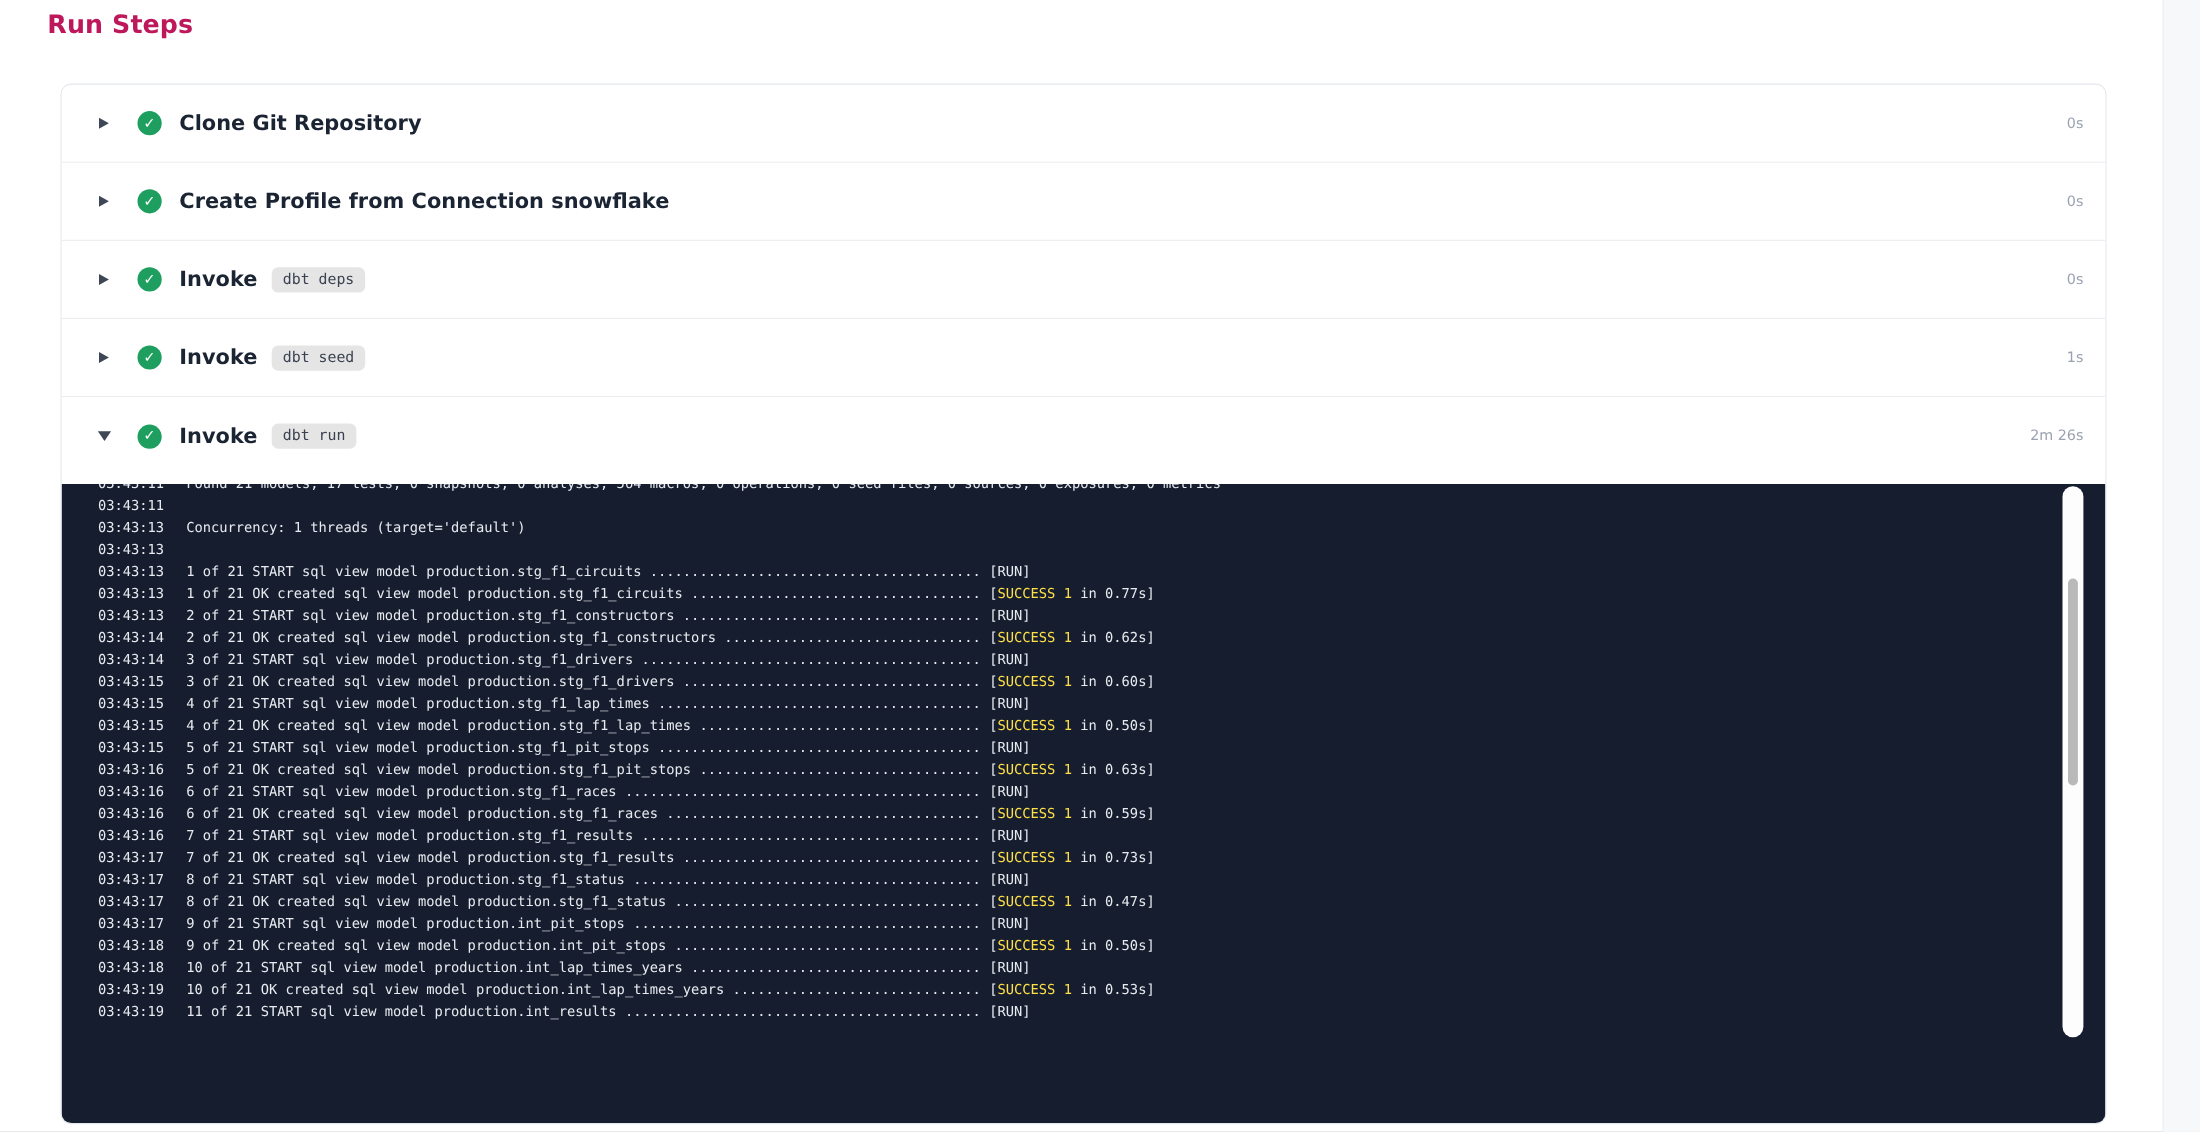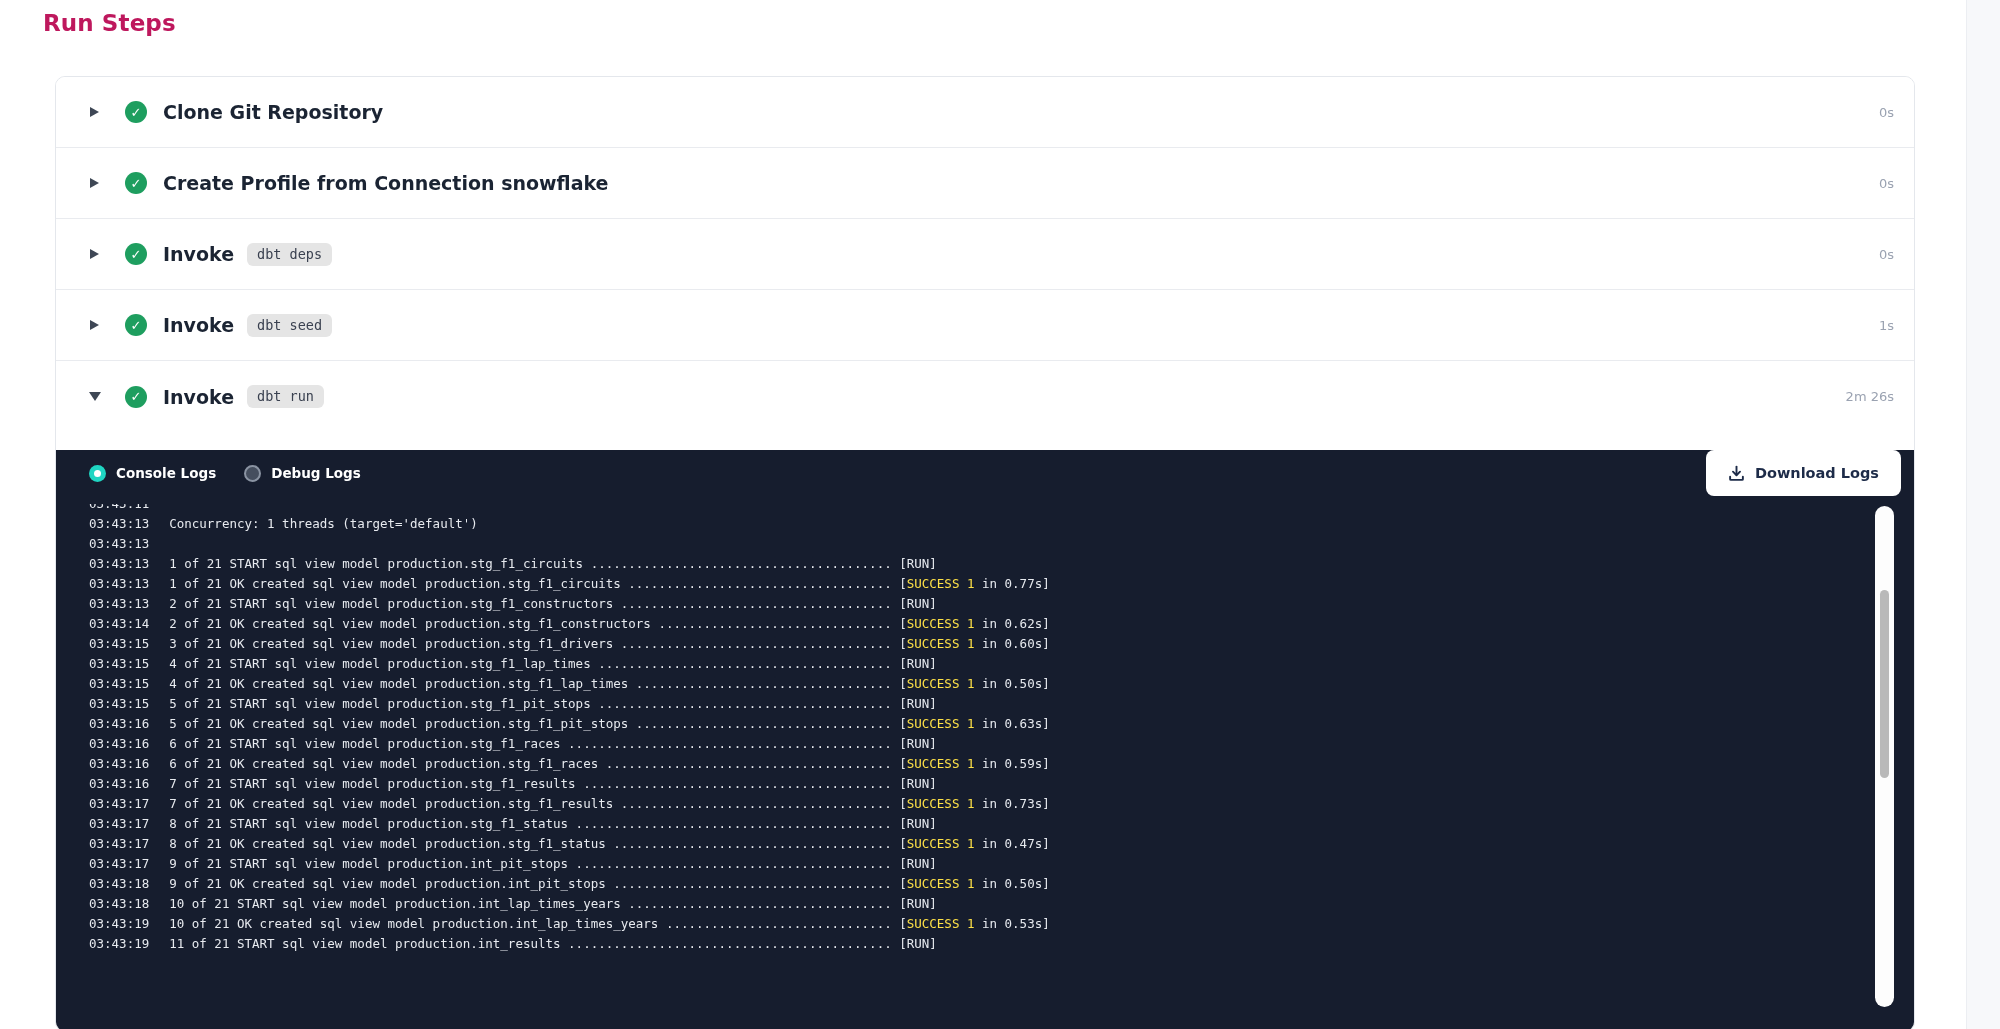--- a/index.html
+++ b/index.html
@@ -121,49 +121,31 @@
       <div class="step-row expanded">
     <span class="caret"></span>
     <span class="check">✓</span>
     <span class="step-label">Invoke</span>
     <code class="step-code">dbt run</code>
     <span class="step-duration">2m 26s</span>
   </div>
     </div>
 
   <div class="log-panel">
-    <div class="log-header">
-      <div class="radio selected">
-        <span class="radio-circle"></span>
-        <span class="radio-label">Console Logs</span>
-      </div>
-      <div class="radio unselected">
-        <span class="radio-circle"></span>
-        <span class="radio-label">Debug Logs</span>
-      </div>
-      <button class="download-btn">
-        <span>
-          <svg width="17" height="17" viewBox="0 0 16 16" fill="none" stroke="#1d2b48" stroke-width="1.8" stroke-linecap="round" stroke-linejoin="round">
-            <path d="M8 1.5v7.5"></path>
-              <path d="M4.7 6.3 8 9.6l3.3-3.3"></path>
-              <path d="M2 11v2.3a0.7 0.7 0 0 0 0.7 0.7h10.6a0.7 0.7 0 0 0 0.7-0.7V11"></path>
-          </svg>
-        </span>
-        <span>Download Logs</span>
-      </button>
-    </div>
     <div class="log-body">
       <div class="log-lines" id="log-lines">
+          <div class="log-line"><span class="t">03:43:11</span><span>Found 21 models, 17 tests, 0 snapshots, 0 analyses, 564 macros, 0 operations, 0 seed files, 0 sources, 0 exposures, 0 metrics</span></div>
           <div class="log-line"><span class="t">03:43:11</span><span></span></div>
           <div class="log-line"><span class="t">03:43:13</span><span>Concurrency: 1 threads (target='default')</span></div>
           <div class="log-line"><span class="t">03:43:13</span><span></span></div>
           <div class="log-line"><span class="t">03:43:13</span><span>1 of 21 START sql view model production.stg_f1_circuits ........................................ [RUN]</span></div>
           <div class="log-line"><span class="t">03:43:13</span><span>1 of 21 OK created sql view model production.stg_f1_circuits ................................... [</span><span class="grn">SUCCESS 1</span><span> in 0.77s]</span></div>
           <div class="log-line"><span class="t">03:43:13</span><span>2 of 21 START sql view model production.stg_f1_constructors .................................... [RUN]</span></div>
           <div class="log-line"><span class="t">03:43:14</span><span>2 of 21 OK created sql view model production.stg_f1_constructors ............................... [</span><span class="grn">SUCCESS 1</span><span> in 0.62s]</span></div>
+          <div class="log-line"><span class="t">03:43:14</span><span>3 of 21 START sql view model production.stg_f1_drivers ......................................... [RUN]</span></div>
           <div class="log-line"><span class="t">03:43:15</span><span>3 of 21 OK created sql view model production.stg_f1_drivers .................................... [</span><span class="grn">SUCCESS 1</span><span> in 0.60s]</span></div>
           <div class="log-line"><span class="t">03:43:15</span><span>4 of 21 START sql view model production.stg_f1_lap_times ....................................... [RUN]</span></div>
           <div class="log-line"><span class="t">03:43:15</span><span>4 of 21 OK created sql view model production.stg_f1_lap_times .................................. [</span><span class="grn">SUCCESS 1</span><span> in 0.50s]</span></div>
           <div class="log-line"><span class="t">03:43:15</span><span>5 of 21 START sql view model production.stg_f1_pit_stops ....................................... [RUN]</span></div>
           <div class="log-line"><span class="t">03:43:16</span><span>5 of 21 OK created sql view model production.stg_f1_pit_stops .................................. [</span><span class="grn">SUCCESS 1</span><span> in 0.63s]</span></div>
           <div class="log-line"><span class="t">03:43:16</span><span>6 of 21 START sql view model production.stg_f1_races ........................................... [RUN]</span></div>
           <div class="log-line"><span class="t">03:43:16</span><span>6 of 21 OK created sql view model production.stg_f1_races ...................................... [</span><span class="grn">SUCCESS 1</span><span> in 0.59s]</span></div>
           <div class="log-line"><span class="t">03:43:16</span><span>7 of 21 START sql view model production.stg_f1_results ......................................... [RUN]</span></div>
           <div class="log-line"><span class="t">03:43:17</span><span>7 of 21 OK created sql view model production.stg_f1_results .................................... [</span><span class="grn">SUCCESS 1</span><span> in 0.73s]</span></div>
           <div class="log-line"><span class="t">03:43:17</span><span>8 of 21 START sql view model production.stg_f1_status .......................................... [RUN]</span></div>

